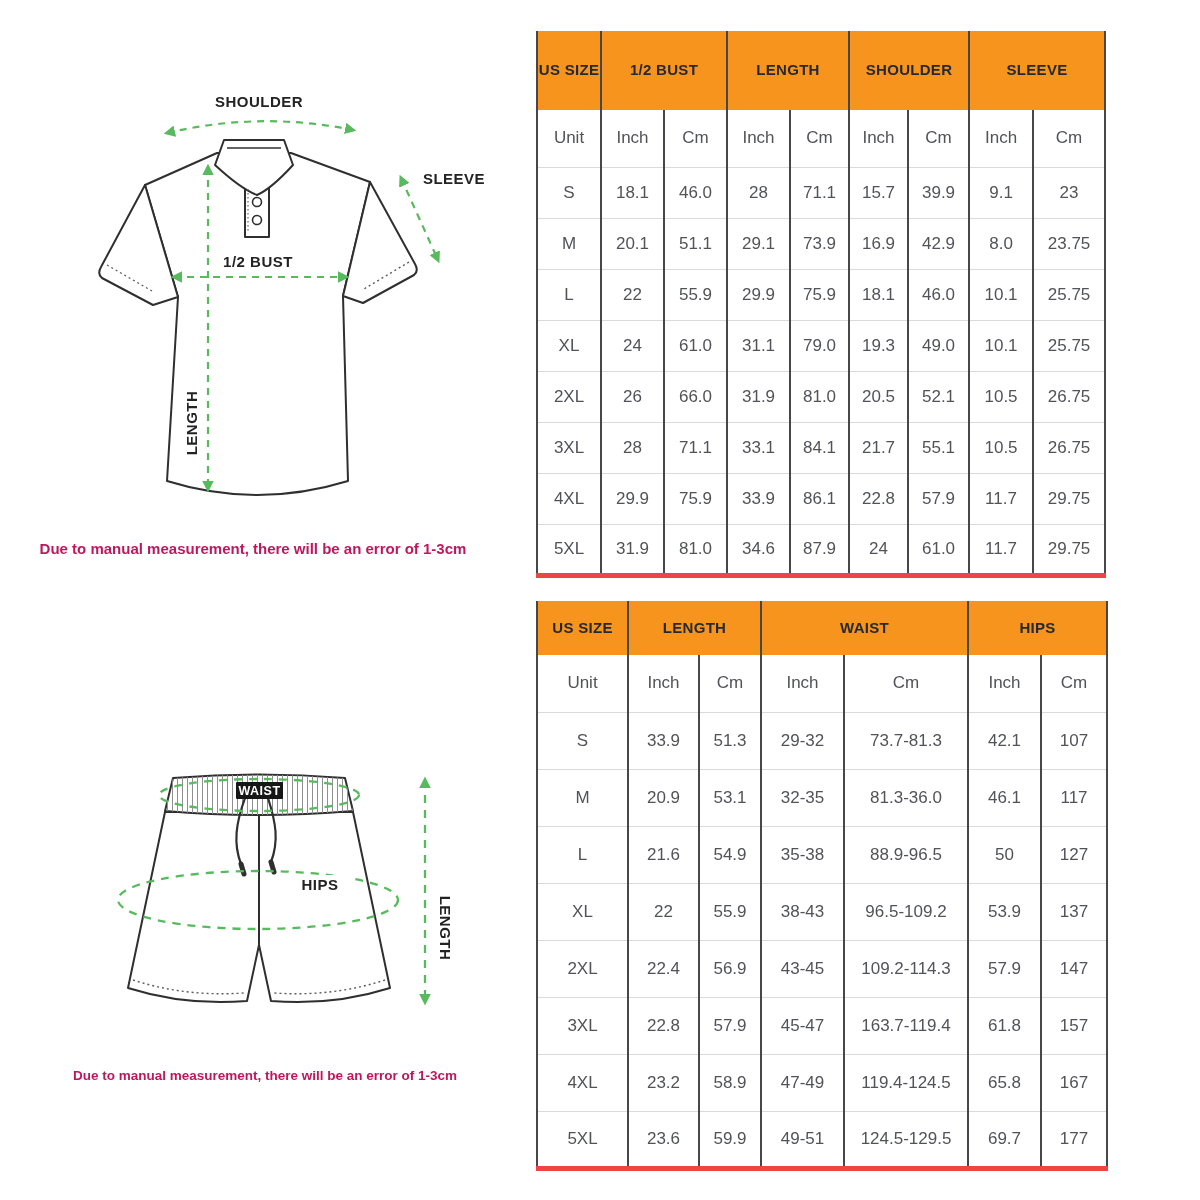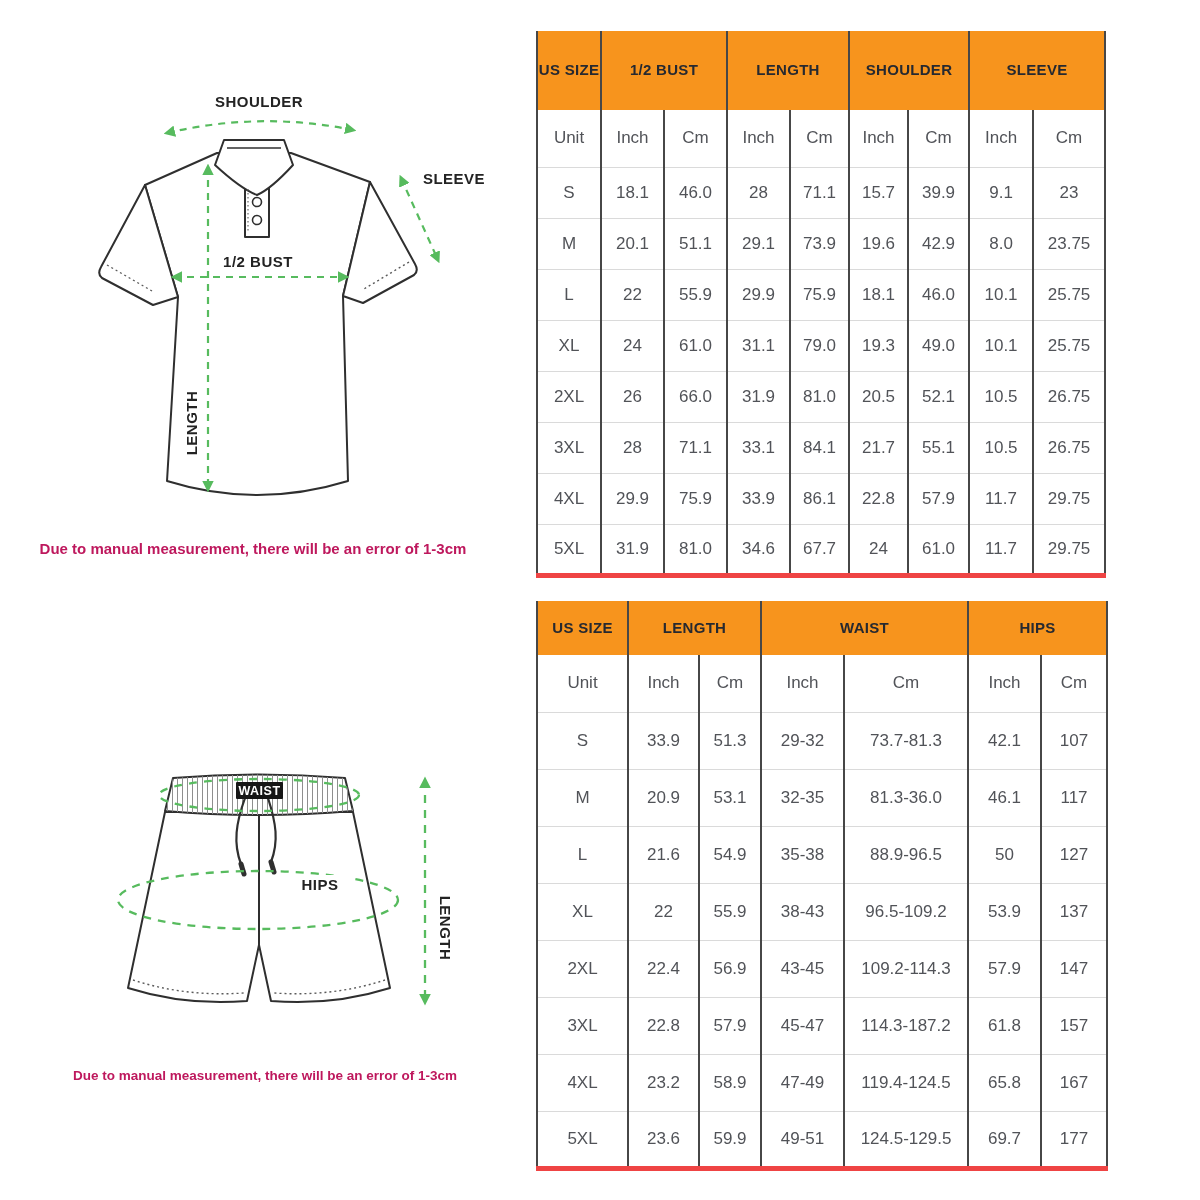--- a/index.html
+++ b/index.html
@@ -135,21 +135,21 @@
           <td>39.9</td>
           <td>9.1</td>
           <td>23</td>
         </tr>
         <tr>
           <td>M</td>
           <td>20.1</td>
           <td>51.1</td>
           <td>29.1</td>
           <td>73.9</td>
-          <td>19.6</td>
+          <td>16.9</td>
           <td>42.9</td>
           <td>8.0</td>
           <td>23.75</td>
         </tr>
         <tr>
           <td>L</td>
           <td>22</td>
           <td>55.9</td>
           <td>29.9</td>
           <td>75.9</td>
@@ -200,21 +200,21 @@
           <td>22.8</td>
           <td>57.9</td>
           <td>11.7</td>
           <td>29.75</td>
         </tr>
         <tr>
           <td>5XL</td>
           <td>31.9</td>
           <td>81.0</td>
           <td>34.6</td>
-          <td>67.7</td>
+          <td>87.9</td>
           <td>24</td>
           <td>61.0</td>
           <td>11.7</td>
           <td>29.75</td>
         </tr>
       </tbody>
   </table>
 
   <svg class="shorts" viewBox="0 0 390 330">
     <defs>
@@ -340,21 +340,21 @@
           <td>43-45</td>
           <td>109.2-114.3</td>
           <td>57.9</td>
           <td>147</td>
         </tr>
         <tr>
           <td>3XL</td>
           <td>22.8</td>
           <td>57.9</td>
           <td>45-47</td>
-          <td>114.3-187.2</td>
+          <td>163.7-119.4</td>
           <td>61.8</td>
           <td>157</td>
         </tr>
         <tr>
           <td>4XL</td>
           <td>23.2</td>
           <td>58.9</td>
           <td>47-49</td>
           <td>119.4-124.5</td>
           <td>65.8</td>

